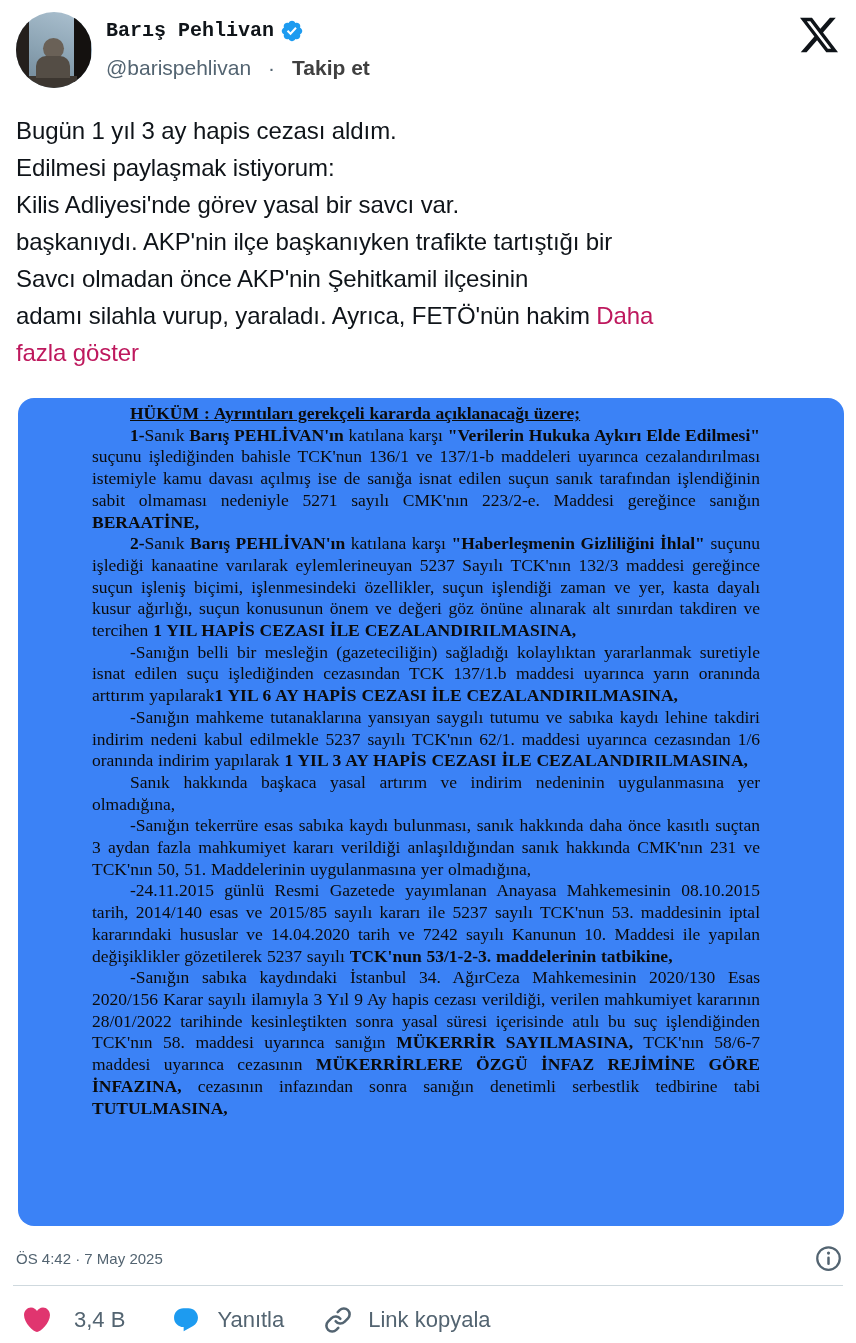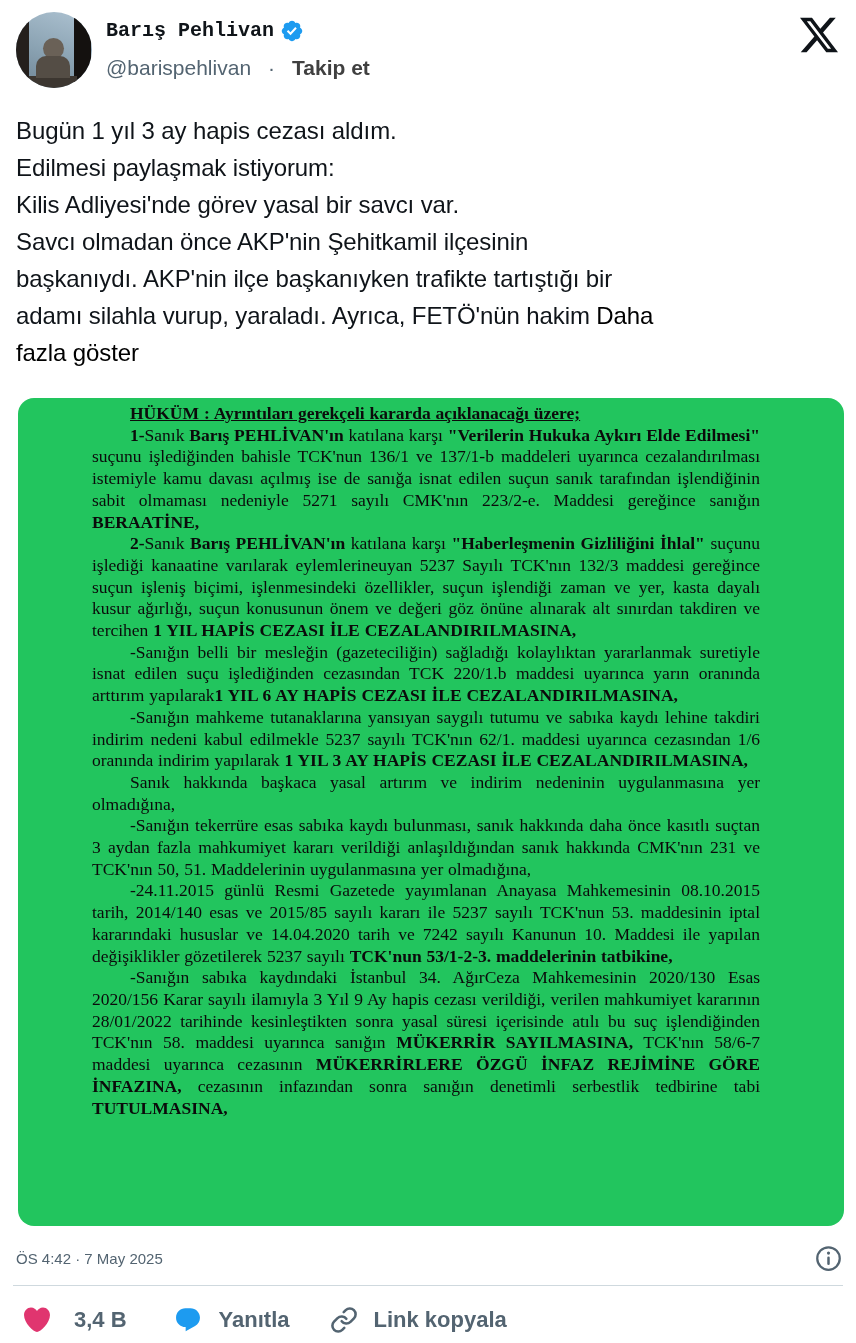--- a/index.html
+++ b/index.html
@@ -20,43 +20,43 @@
   .badge{width:24px;height:24px;display:inline-block;}
   .handle-row{position:absolute;left:90px;top:44px;display:flex;align-items:center;gap:17px;
               font-size:21px;color:#536471;}
   .follow{color:#404040;font-weight:700;cursor:pointer;}
   .x-logo{position:absolute;right:2px;top:4px;width:38px;height:38px;cursor:pointer;}
 
   
   .tweet-text{position:absolute;top:112px;left:16px;width:828px;
               font-size:24px;line-height:37px;letter-spacing:-0.1px;}
   .tweet-line{white-space:nowrap;}
-  .show-more{color:#000000;cursor:pointer;}
+  .show-more{color:#be185d;cursor:pointer;}
 
   
   .doc{position:absolute;top:398px;left:18px;width:826px;height:828px;
-       background:#22c55e;border-radius:16px;overflow:hidden;cursor:pointer;}
+       background:#3b82f6;border-radius:16px;overflow:hidden;cursor:pointer;}
   .doc-text{position:absolute;top:5px;left:74px;width:668px;
             font-family:"Liberation Serif",serif;font-size:17.5px;line-height:21.7px;
             color:#0b0b0b;text-align:justify;word-spacing:0.5px;}
   .doc-p{margin:0;text-indent:38px;}
   .doc-p .b{font-weight:700;}
   .doc-p .u{text-decoration:underline;}
 
   
   .meta-row{position:absolute;top:1244px;left:16px;right:14px;height:30px;}
   .timestamp{font-size:15px;color:#536471;line-height:30px;cursor:pointer;}
   .info-icon{position:absolute;right:0;top:1px;width:27px;height:27px;cursor:pointer;}
   .divider{position:absolute;top:1285px;left:13px;right:13px;border-top:1px solid #cfd9de;}
 
   
   .actions{position:absolute;top:1296px;left:20px;right:16px;height:47px;
            display:flex;align-items:center;}
   .act{display:flex;align-items:center;cursor:pointer;}
-  .act-label{font-size:22px;font-weight:700;color:#536471;}
+  .act-label{font-size:22px;font-weight:400;color:#536471;}
   .icon-heart{width:34px;height:31px;margin-right:20px;}
   .icon-reply{width:28px;height:28px;margin-right:17px;}
   .icon-link{width:28px;height:28px;margin-right:16px;}
   .g1{margin-right:47px;}
   .g2{margin-right:40px;}
 </style>
 </head>
 <body>
 
 <div class="header">
@@ -80,32 +80,32 @@
   </div>
   <svg class="x-logo" viewBox="0 0 24 24">
     <path fill="#0f1419" d="M18.901 1.153h3.68l-8.04 9.19L24 22.846h-7.406l-5.8-7.584-6.638 7.584H.474l8.6-9.83L0 1.154h7.594l5.243 6.932ZM17.61 20.644h2.039L6.486 3.24H4.298Z"></path>
   </svg>
 </div>
 
 <div class="tweet-text">
     <div class="tweet-line"><span>Bugün 1 yıl 3 ay hapis cezası aldım.</span></div>
     <div class="tweet-line"><span>Edilmesi paylaşmak istiyorum:</span></div>
     <div class="tweet-line"><span>Kilis Adliyesi'nde görev yasal bir savcı var.</span></div>
+    <div class="tweet-line"><span>başkanıydı. AKP'nin ilçe başkanıyken trafikte tartıştığı bir</span></div>
     <div class="tweet-line"><span>Savcı olmadan önce AKP'nin Şehitkamil ilçesinin</span></div>
-    <div class="tweet-line"><span>başkanıydı. AKP'nin ilçe başkanıyken trafikte tartıştığı bir</span></div>
     <div class="tweet-line"><span>adamı silahla vurup, yaraladı. Ayrıca, FETÖ'nün hakim </span><span class="show-more">Daha</span></div>
     <div class="tweet-line"><span class="show-more">fazla göster</span></div>
   </div>
 
 <div class="doc">
   <div class="doc-text">
       <p class="doc-p"><span class="b u">HÜKÜM : Ayrıntıları gerekçeli kararda açıklanacağı üzere;</span></p>
       <p class="doc-p"><span class="b">1-</span><span>Sanık </span><span class="b">Barış PEHLİVAN'ın</span><span> katılana karşı </span><span class="b">"Verilerin Hukuka Aykırı Elde Edilmesi"</span><span> suçunu işlediğinden bahisle TCK'nun 136/1 ve 137/1-b maddeleri uyarınca cezalandırılması istemiyle kamu davası açılmış ise de sanığa isnat edilen suçun sanık tarafından işlendiğinin sabit olmaması nedeniyle 5271 sayılı CMK'nın 223/2-e. Maddesi gereğince sanığın </span><span class="b">BERAATİNE,</span></p>
       <p class="doc-p"><span class="b">2-</span><span>Sanık </span><span class="b">Barış PEHLİVAN'ın</span><span> katılana karşı </span><span class="b">"Haberleşmenin Gizliliğini İhlal"</span><span> suçunu işlediği kanaatine varılarak eylemlerineuyan 5237 Sayılı TCK'nın 132/3 maddesi gereğince suçun işleniş biçimi, işlenmesindeki özellikler, suçun işlendiği zaman ve yer, kasta dayalı kusur ağırlığı, suçun konusunun önem ve değeri göz önüne alınarak alt sınırdan takdiren ve tercihen </span><span class="b">1 YIL HAPİS CEZASI İLE CEZALANDIRILMASINA,</span></p>
-      <p class="doc-p"><span>-Sanığın belli bir mesleğin (gazeteciliğin) sağladığı kolaylıktan yararlanmak suretiyle isnat edilen suçu işlediğinden cezasından TCK 220/1.b maddesi uyarınca yarın oranında arttırım yapılarak</span><span class="b">1 YIL 6 AY HAPİS CEZASI İLE CEZALANDIRILMASINA,</span></p>
+      <p class="doc-p"><span>-Sanığın belli bir mesleğin (gazeteciliğin) sağladığı kolaylıktan yararlanmak suretiyle isnat edilen suçu işlediğinden cezasından TCK 137/1.b maddesi uyarınca yarın oranında arttırım yapılarak</span><span class="b">1 YIL 6 AY HAPİS CEZASI İLE CEZALANDIRILMASINA,</span></p>
       <p class="doc-p"><span>-Sanığın mahkeme tutanaklarına yansıyan saygılı tutumu ve sabıka kaydı lehine takdiri indirim nedeni kabul edilmekle 5237 sayılı TCK'nın 62/1. maddesi uyarınca cezasından 1/6 oranında indirim yapılarak </span><span class="b">1 YIL 3 AY HAPİS CEZASI İLE CEZALANDIRILMASINA,</span></p>
       <p class="doc-p"><span>Sanık hakkında başkaca yasal artırım ve indirim nedeninin uygulanmasına yer olmadığına,</span></p>
       <p class="doc-p"><span>-Sanığın tekerrüre esas sabıka kaydı bulunması, sanık hakkında daha önce kasıtlı suçtan 3 aydan fazla mahkumiyet kararı verildiği anlaşıldığından sanık hakkında CMK'nın 231 ve TCK'nın 50, 51. Maddelerinin uygulanmasına yer olmadığına,</span></p>
       <p class="doc-p"><span>-24.11.2015 günlü Resmi Gazetede yayımlanan Anayasa Mahkemesinin 08.10.2015 tarih, 2014/140 esas ve 2015/85 sayılı kararı ile 5237 sayılı TCK'nun 53. maddesinin iptal kararındaki hususlar ve 14.04.2020 tarih ve 7242 sayılı Kanunun 10. Maddesi ile yapılan değişiklikler gözetilerek 5237 sayılı </span><span class="b">TCK'nun 53/1-2-3. maddelerinin tatbikine,</span></p>
       <p class="doc-p"><span>-Sanığın sabıka kaydındaki İstanbul 34. AğırCeza Mahkemesinin 2020/130 Esas 2020/156 Karar sayılı ilamıyla 3 Yıl 9 Ay hapis cezası verildiği, verilen mahkumiyet kararının 28/01/2022 tarihinde kesinleştikten sonra yasal süresi içerisinde atılı bu suç işlendiğinden TCK'nın 58. maddesi uyarınca sanığın </span><span class="b">MÜKERRİR SAYILMASINA,</span><span> TCK'nın 58/6-7 maddesi uyarınca cezasının </span><span class="b">MÜKERRİRLERE ÖZGÜ İNFAZ REJİMİNE GÖRE İNFAZINA,</span><span> cezasının infazından sonra sanığın denetimli serbestlik tedbirine tabi </span><span class="b">TUTULMASINA,</span></p>
     </div>
 </div>
 
 <div class="meta-row">
   <span class="timestamp">ÖS 4:42 · 7 May 2025</span>

